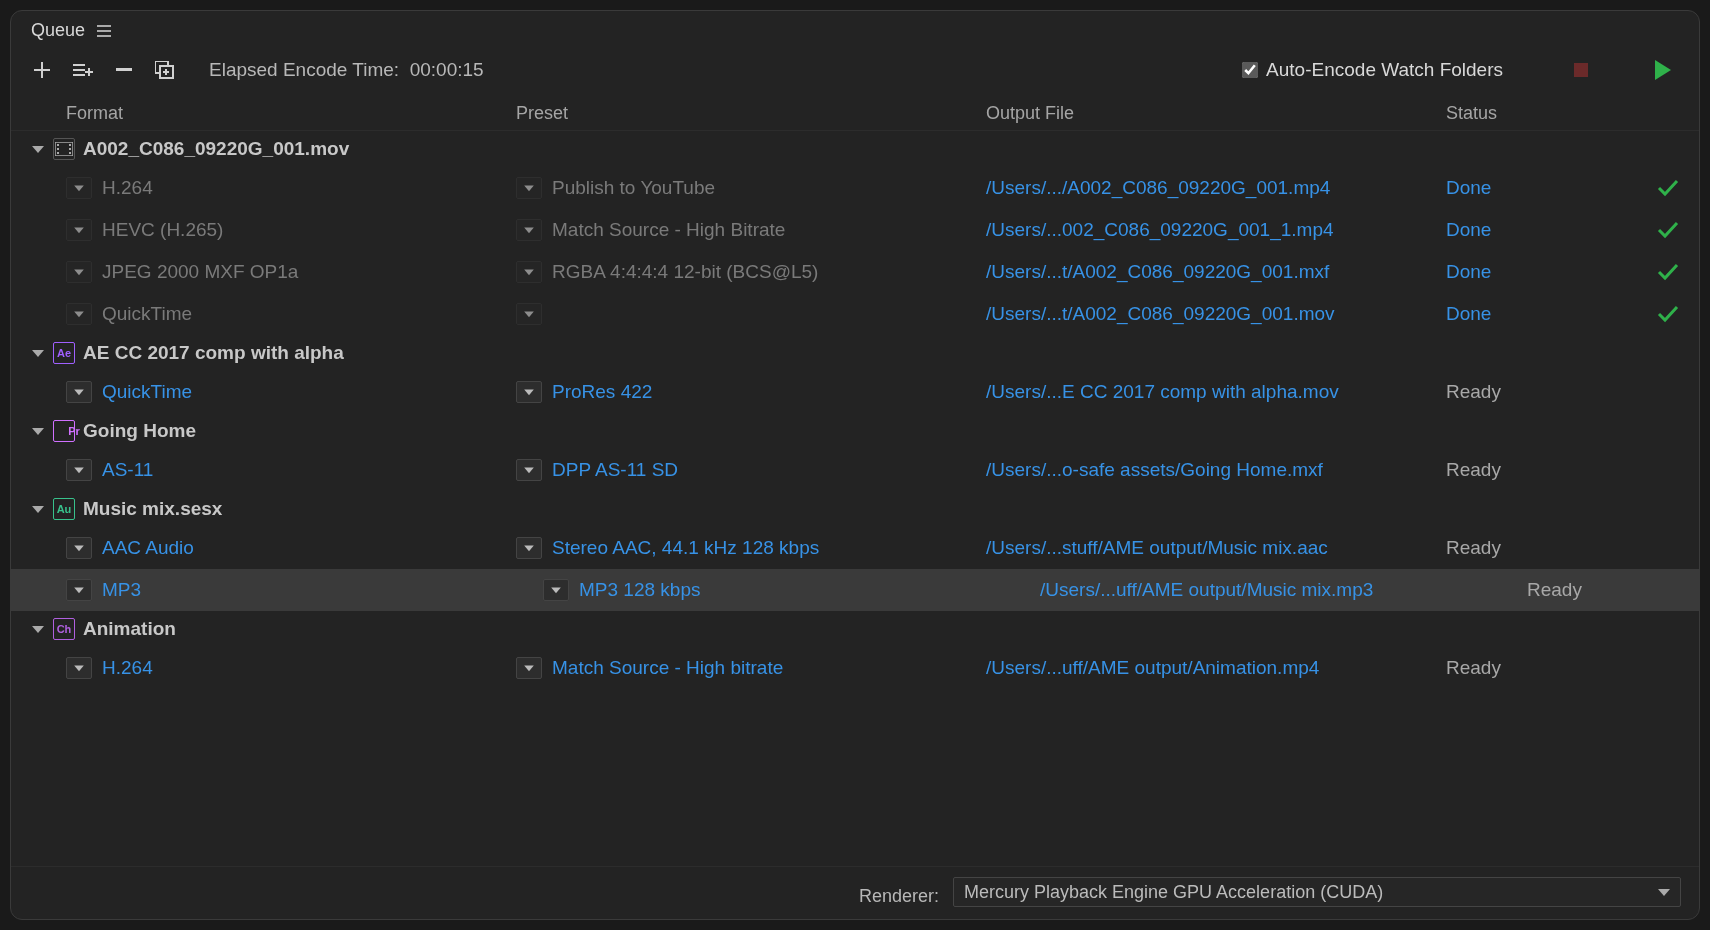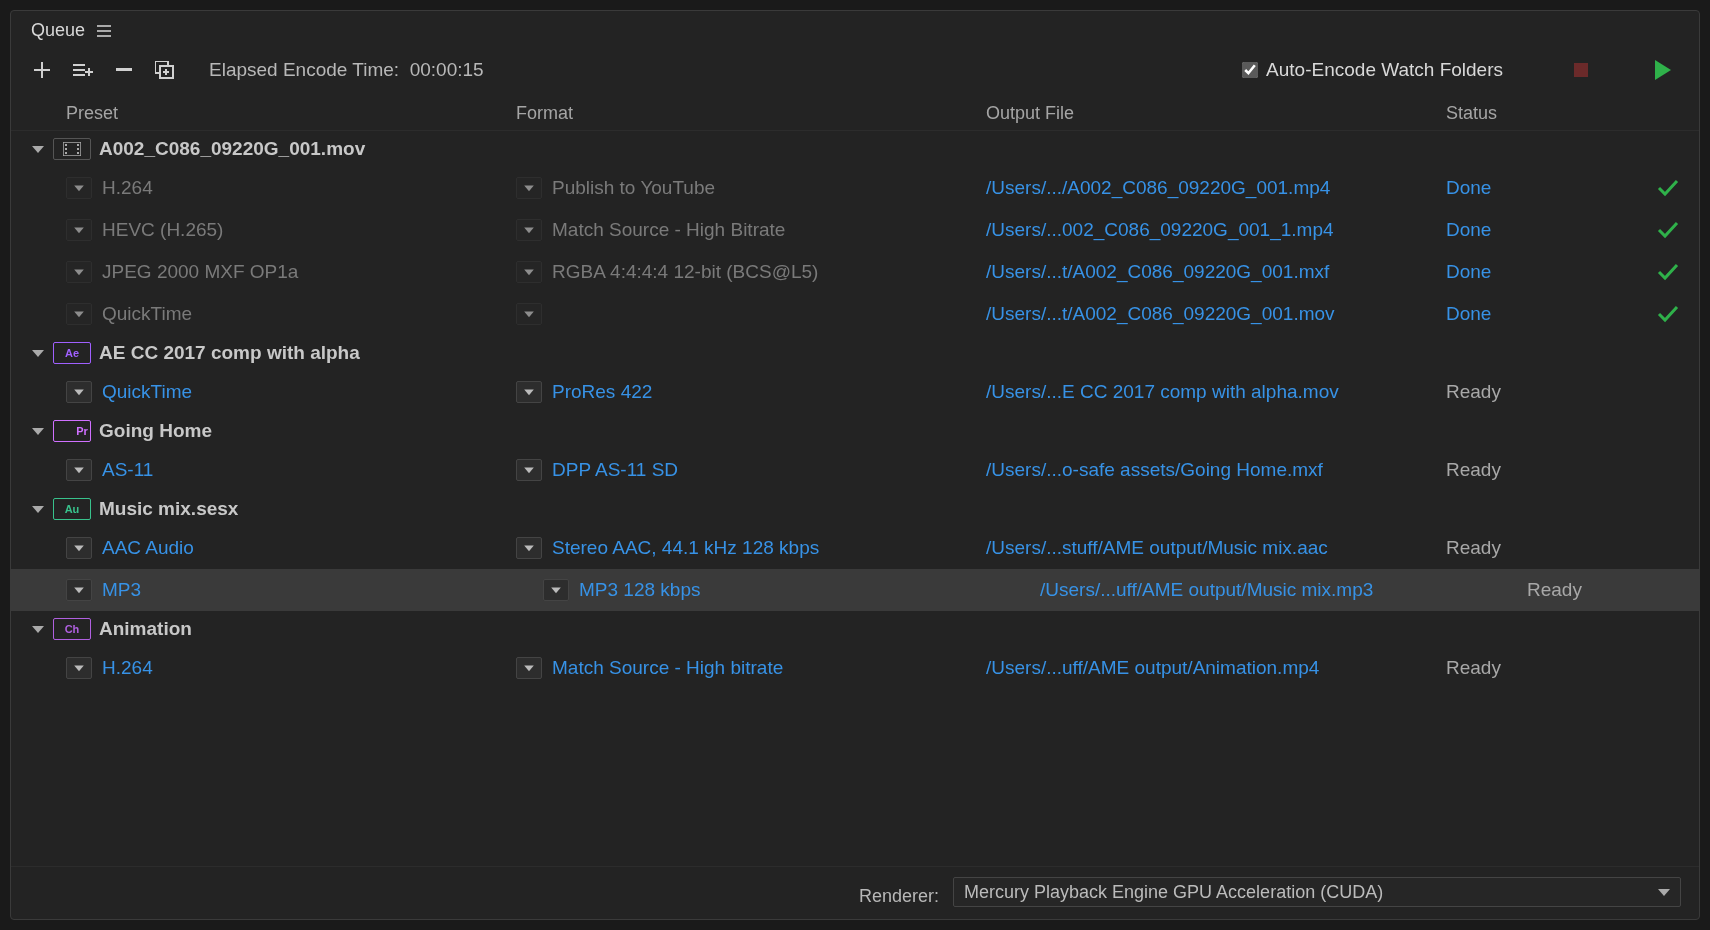--- a/index.html
+++ b/index.html
@@ -8,21 +8,21 @@
     font-family: -apple-system, BlinkMacSystemFont, "Segoe UI", Arial, sans-serif;
     font-size: 17px;
     color: #b8b8b8;
     width: 1710px;
     height: 930px;
     overflow: hidden;
     padding: 10px;
   }
   .panel {
     background: #232323;
-    border-radius: 4px;
+    border-radius: 12px;
     width: 100%;
     height: 100%;
     display: flex;
     flex-direction: column;
     border: 1px solid #3a3a3a;
   }
   .panel-header {
     display: flex;
     align-items: center;
     padding: 9px 20px 8px;
@@ -94,21 +94,21 @@
     gap: 8px;
     font-weight: 700;
     color: #c8c8c8;
     font-size: 19px;
   }
   .chevron {
     width: 14px; height: 14px; display: inline-flex; align-items: center; justify-content: center; cursor: pointer;
   }
   .chevron svg { fill: #aaa; }
   .proj-icon {
-    width: 38px; height: 22px; display: inline-flex; align-items: center; justify-content: center;
+    width: 22px; height: 22px; display: inline-flex; align-items: center; justify-content: center;
     border: 1px solid #555; font-size: 11px; font-weight: bold; border-radius: 2px;
   }
   .proj-icon.ae { border-color: #a060ff; color: #a060ff; }
   .proj-icon.pr { border-color: #d070ff; color: #d070ff; padding-left: 20px; }
   .proj-icon.au { border-color: #38c28c; color: #38c28c; }
   .proj-icon.ch { border-color: #b060e0; color: #b060e0; }
   .video-icon { color: #aaa; }
   .item-row {
     display: grid;
     grid-template-columns: 450px 470px 460px 88px 1fr;
@@ -203,22 +203,22 @@
     <div class="spacer"></div>
     <label class="auto-encode">
       <input type="checkbox" checked="" style="">
       <span>Auto-Encode Watch Folders</span>
     </label>
     <span class="stop-square"></span>
     <span class="play-triangle"></span>
   </div>
 
   <div class="columns">
+    <div>Format</div>
     <div>Preset</div>
-    <div>Format</div>
     <div>Output File</div>
     <div>Status</div>
   </div>
 
   <div class="list" id="list">
       <div class="group-row">
         <span class="chevron">
           <svg width="12" height="10" viewBox="0 0 12 10">
             <path d="M0 2 L6 9 L12 2 Z"></path>
           </svg>

